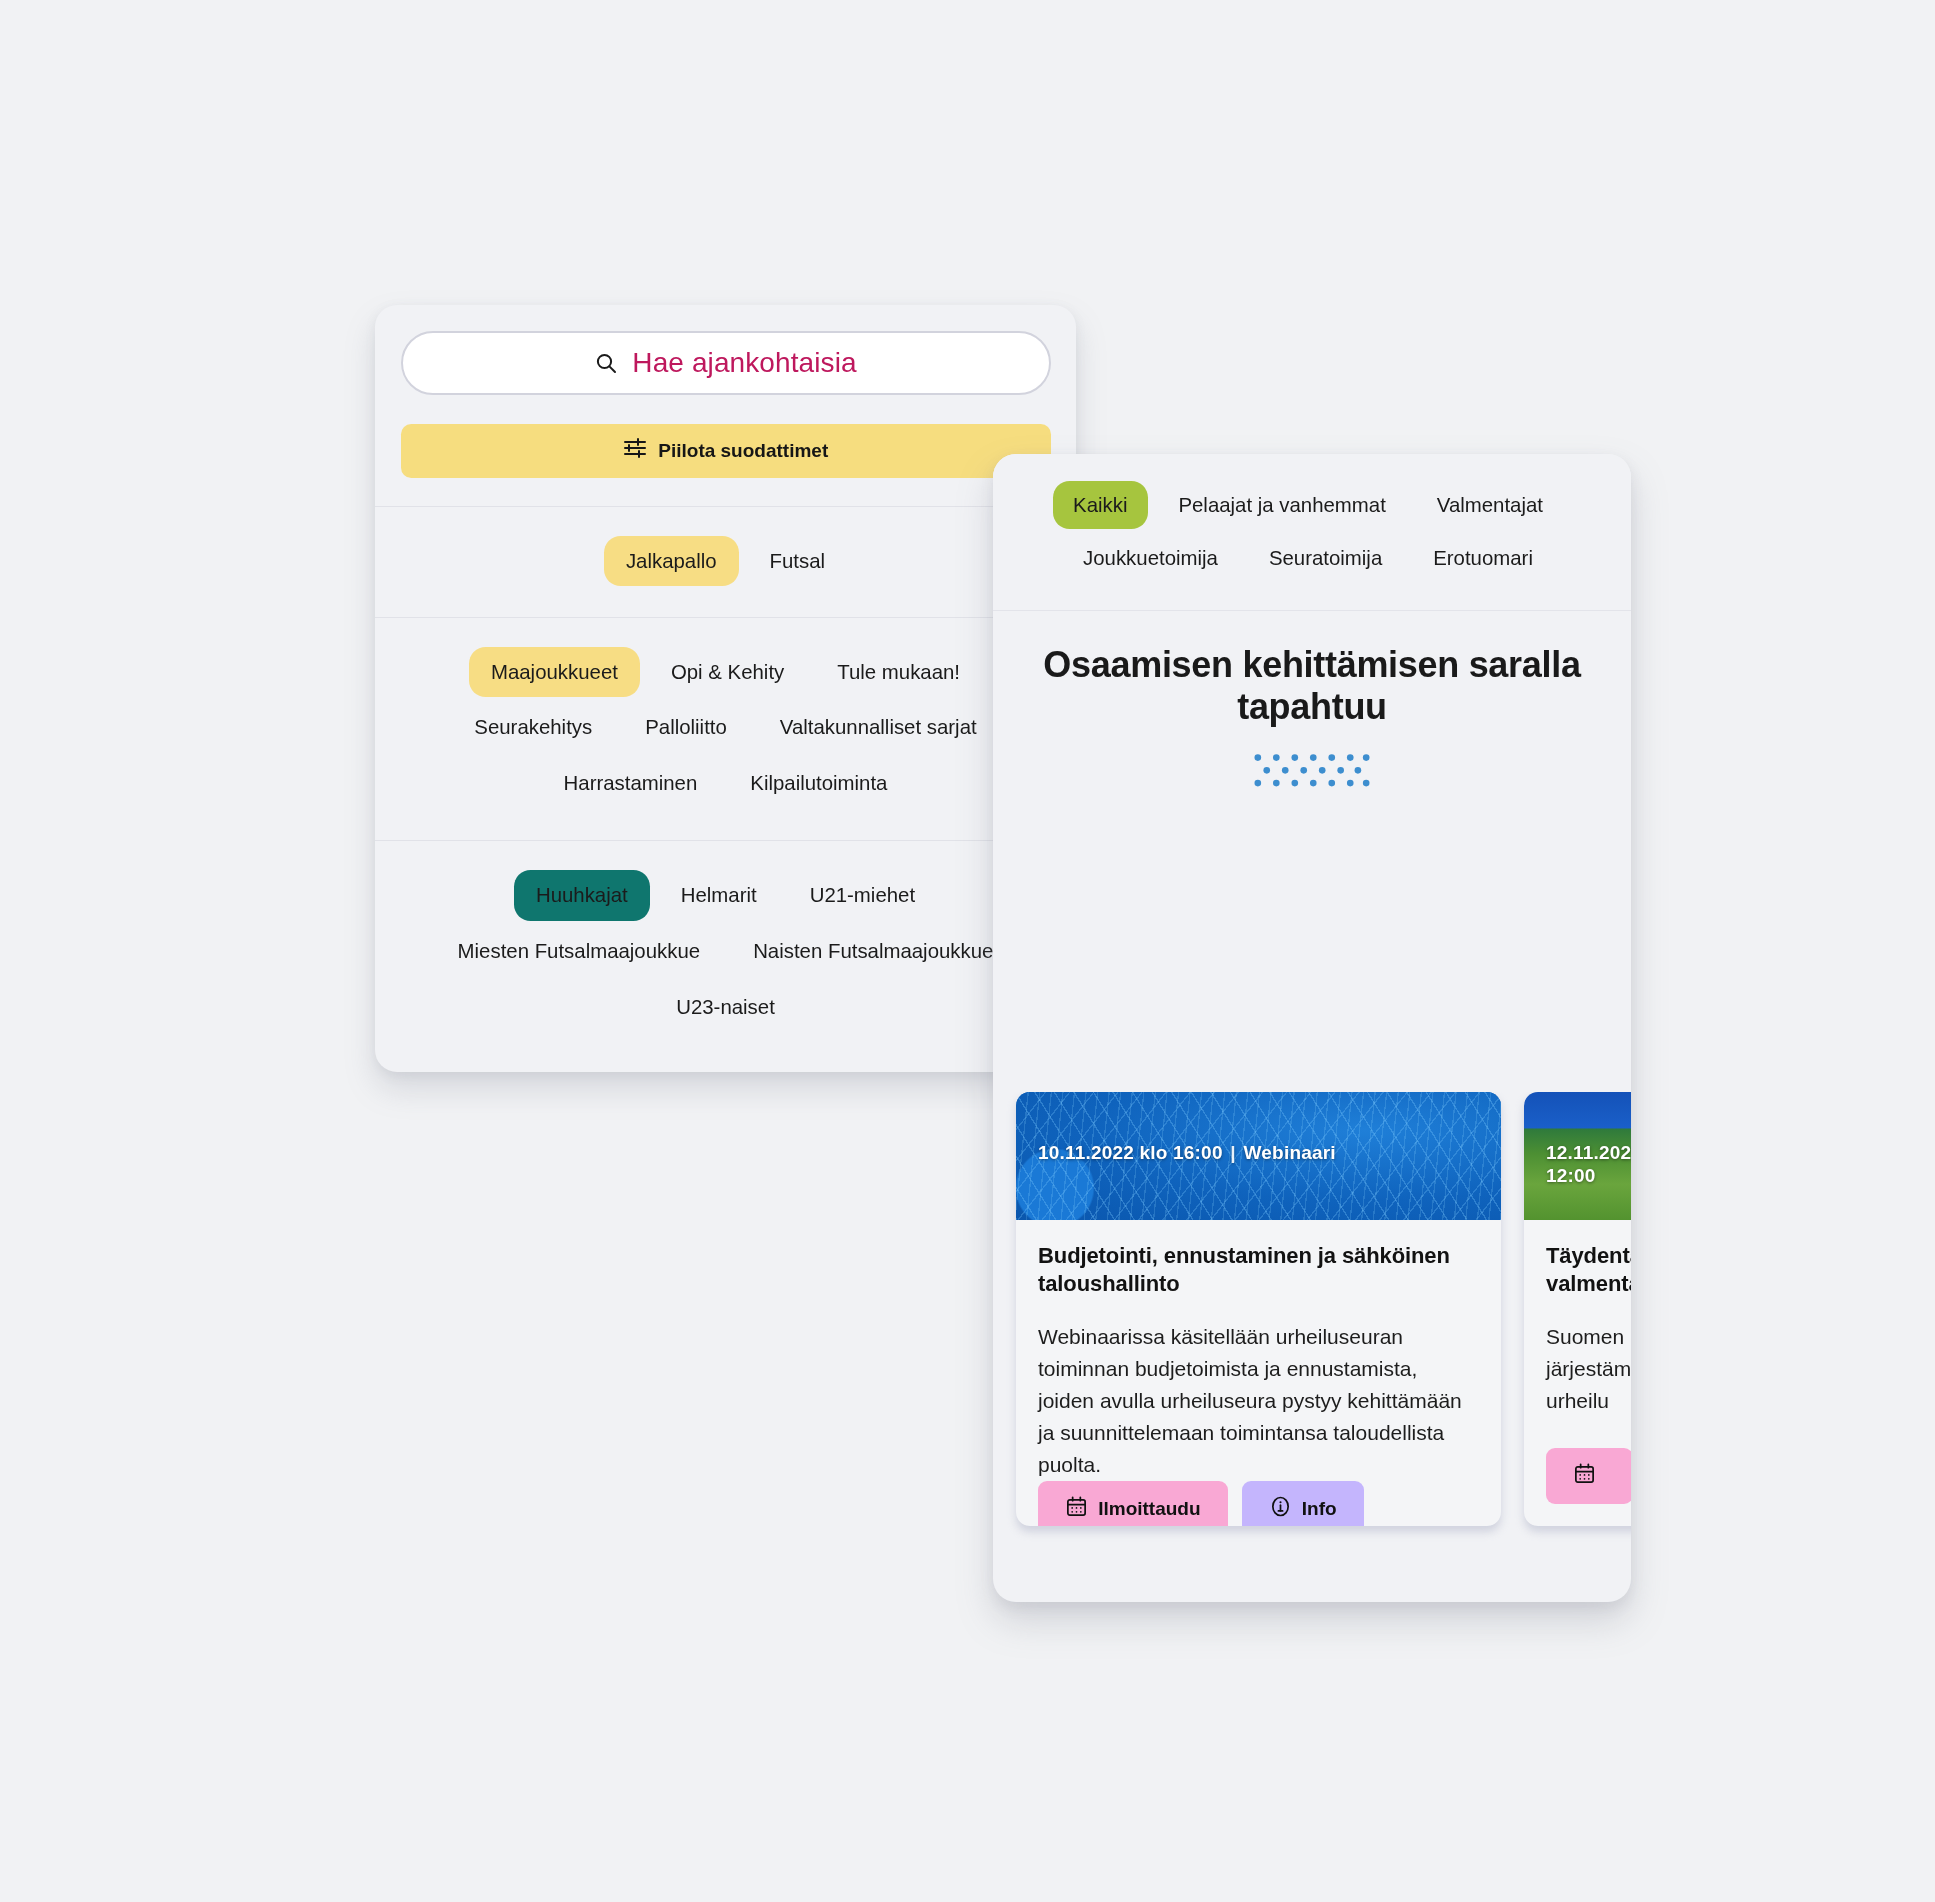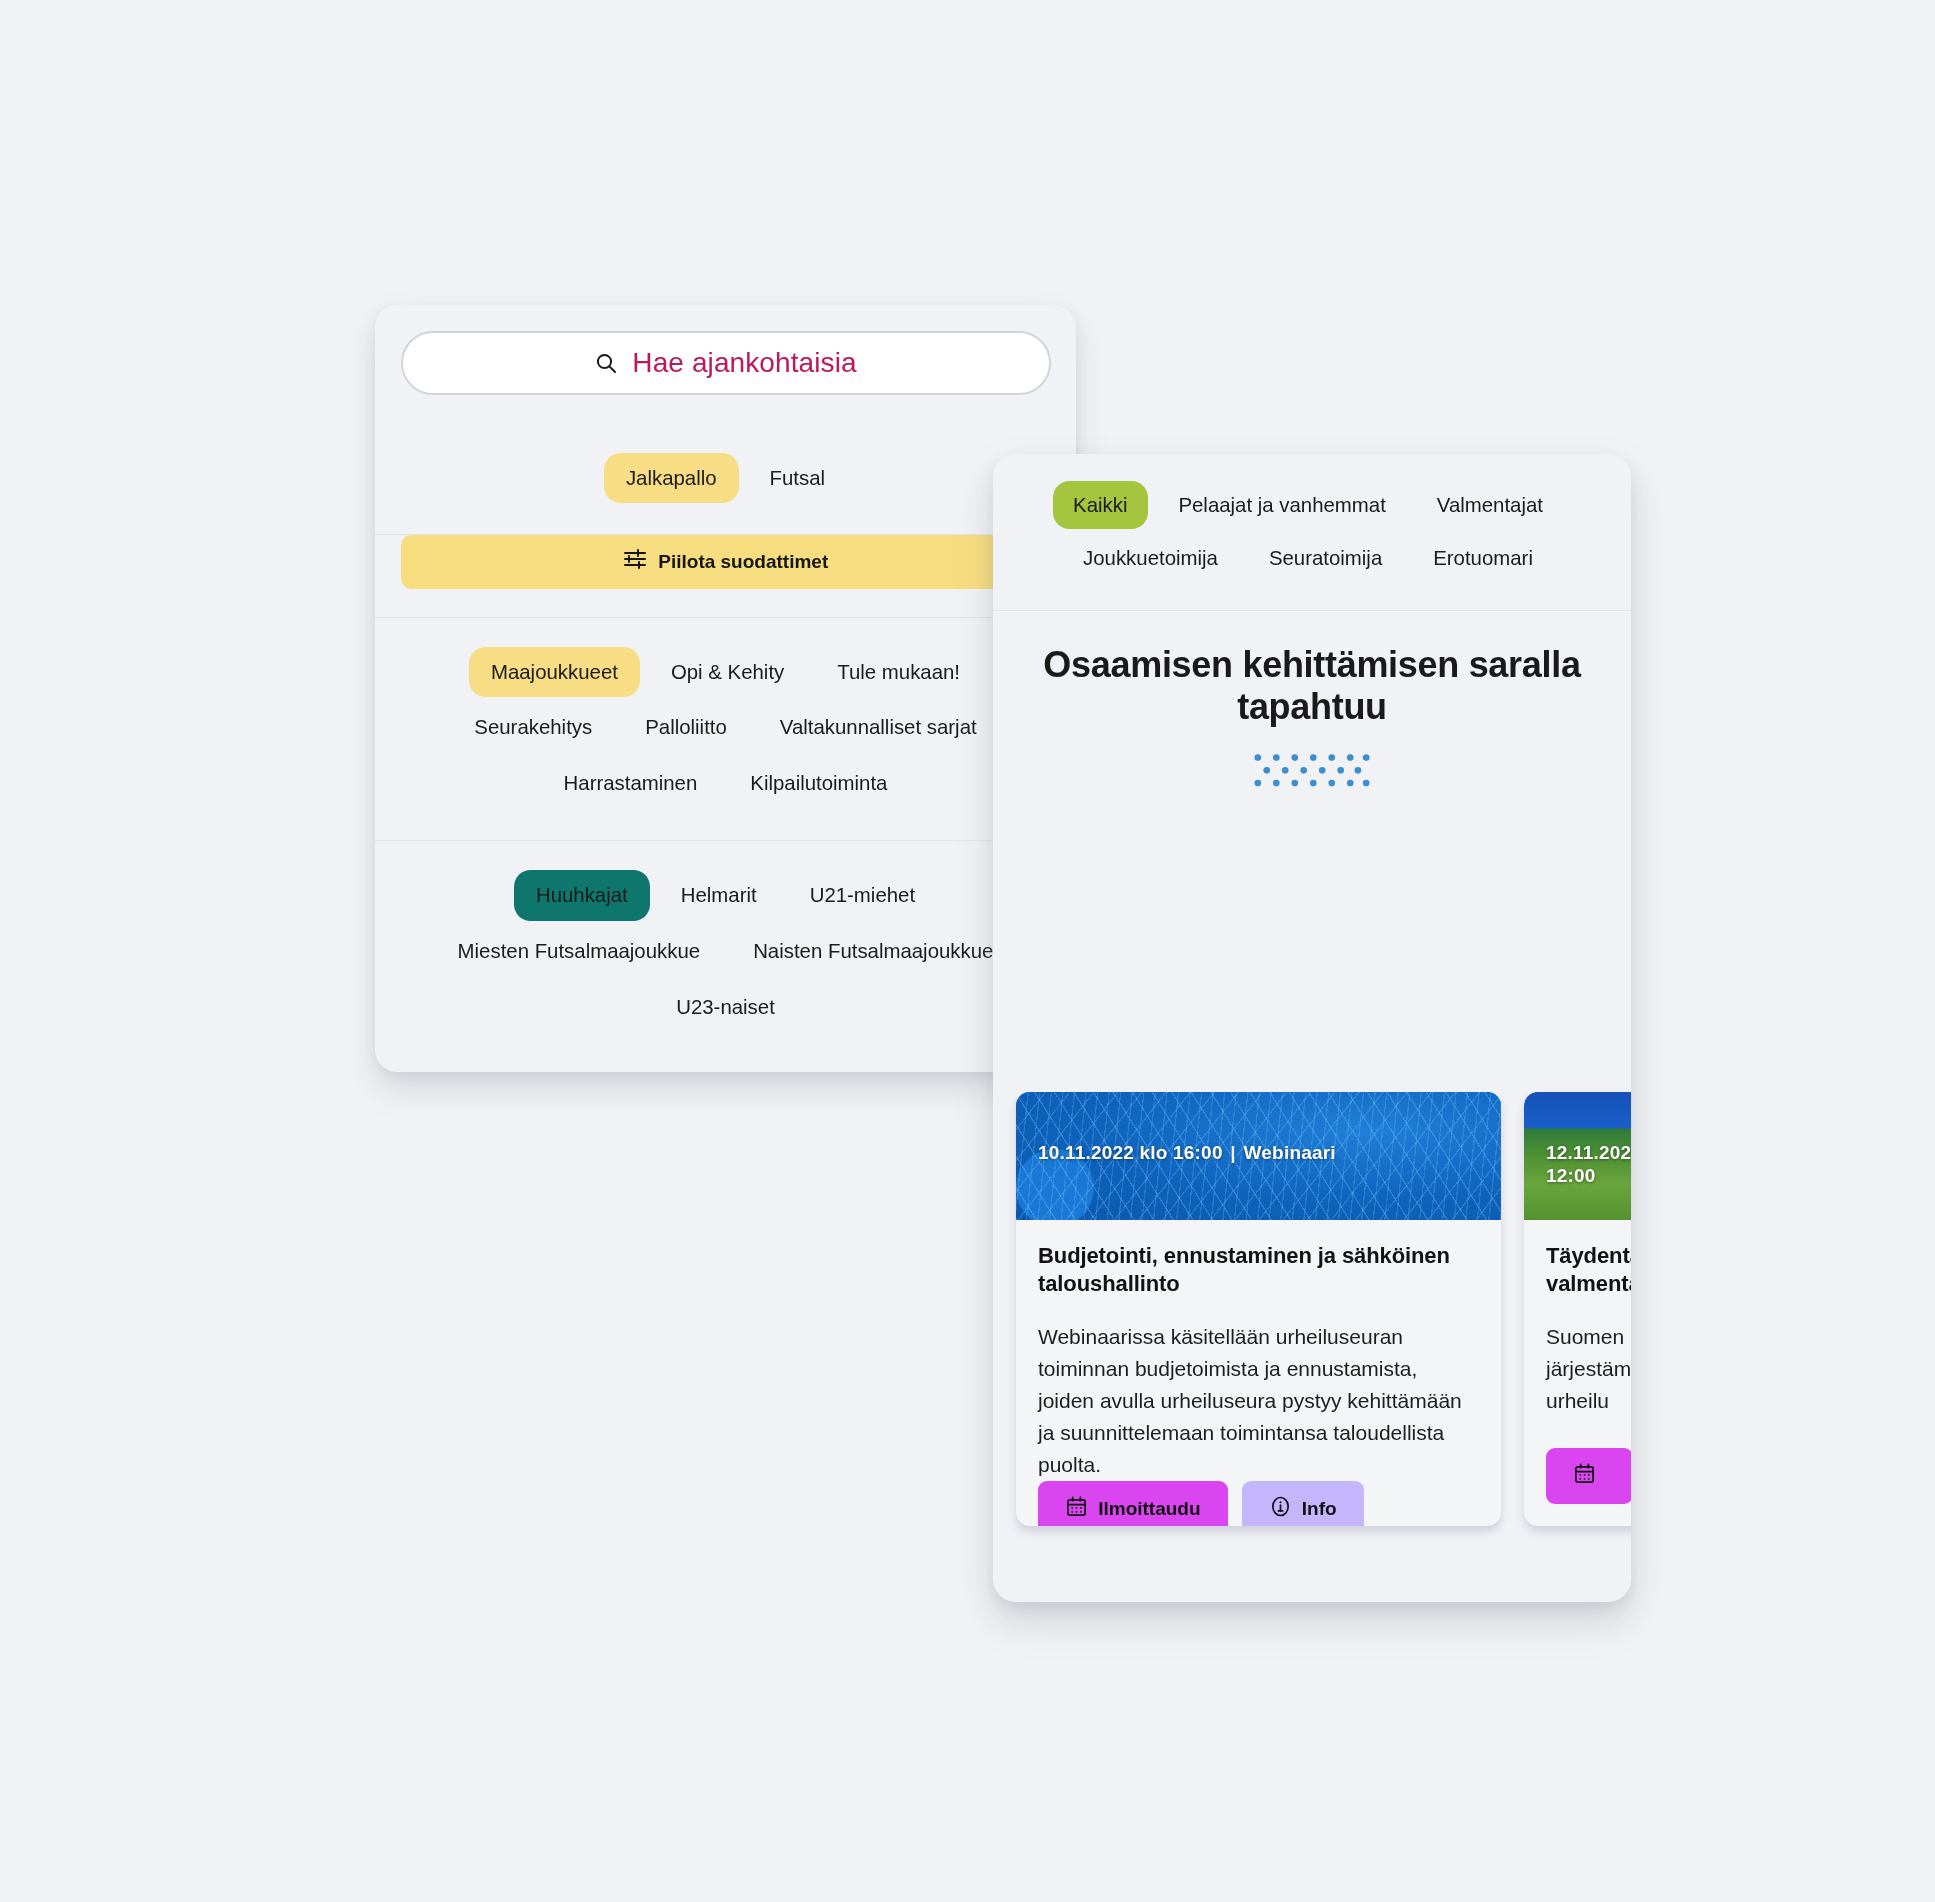--- a/index.html
+++ b/index.html
@@ -268,64 +268,64 @@
     gap: 10.2px;
     font-size: 19px;
     font-weight: 700;
     color: #111111;
     border: none;
     cursor: pointer;
     white-space: nowrap;
     padding: 0 27px;
     font-family: "Liberation Sans", sans-serif;
   }
-  .btn-signup { background: #d946ef; }
+  .btn-signup { background: #f9a8d4; }
   .btn-info   { background: #c4b5fd; }
   .btn-icon { width: 23px; height: 23px; flex: 0 0 auto; }
 </style>
 </head>
 <body>
 
 <div class="stage">
 
   <div class="filter-panel">
 
     <div class="search-row">
       <div class="search-box">
         <span>
           <svg class="search-icon" viewBox="0 0 24 24" fill="none" stroke="#1a1a1a" stroke-width="2" stroke-linecap="round">
             <circle cx="10.5" cy="10.5" r="6.6"></circle>
             <line x1="15.4" y1="15.4" x2="21" y2="21"></line>
           </svg>
         </span>
         <span class="search-placeholder">Hae ajankohtaisia</span>
-      </div>
-    </div>
-
-    <div class="filter-section sec-sport">
-      <div class="chip-row">
-        <button class="chip active-yellow">Jalkapallo</button>
-        <button class="chip">Futsal</button>
       </div>
     </div>
 
     <div class="filter-section" style="padding:0 25.5px 28px 25.5px;">
       <button class="hide-filters-btn">
         <span>
           <svg class="sliders-icon" viewBox="0 0 24 24" fill="none" stroke="#161616" stroke-width="2" stroke-linecap="round">
             <line x1="2" y1="6" x2="22" y2="6"></line>
             <line x1="2" y1="12" x2="22" y2="12"></line>
             <line x1="2" y1="18" x2="22" y2="18"></line>
             <line x1="15" y1="3" x2="15" y2="9"></line>
             <line x1="6" y1="9" x2="6" y2="15"></line>
             <line x1="16" y1="15" x2="16" y2="21"></line>
           </svg>
         </span>
         <span>Piilota suodattimet</span>
       </button>
+    </div>
+
+    <div class="filter-section sec-sport">
+      <div class="chip-row">
+        <button class="chip active-yellow">Jalkapallo</button>
+        <button class="chip">Futsal</button>
+      </div>
     </div>
 
     <div class="filter-section sec-topic">
       <div class="chip-row">
         <button class="chip active-yellow">Maajoukkueet</button>
         <button class="chip">Opi &amp; Kehity</button>
         <button class="chip">Tule mukaan!</button>
         <button class="chip">Seurakehitys</button>
         <button class="chip">Palloliitto</button>
         <button class="chip">Valtakunnalliset sarjat</button>

